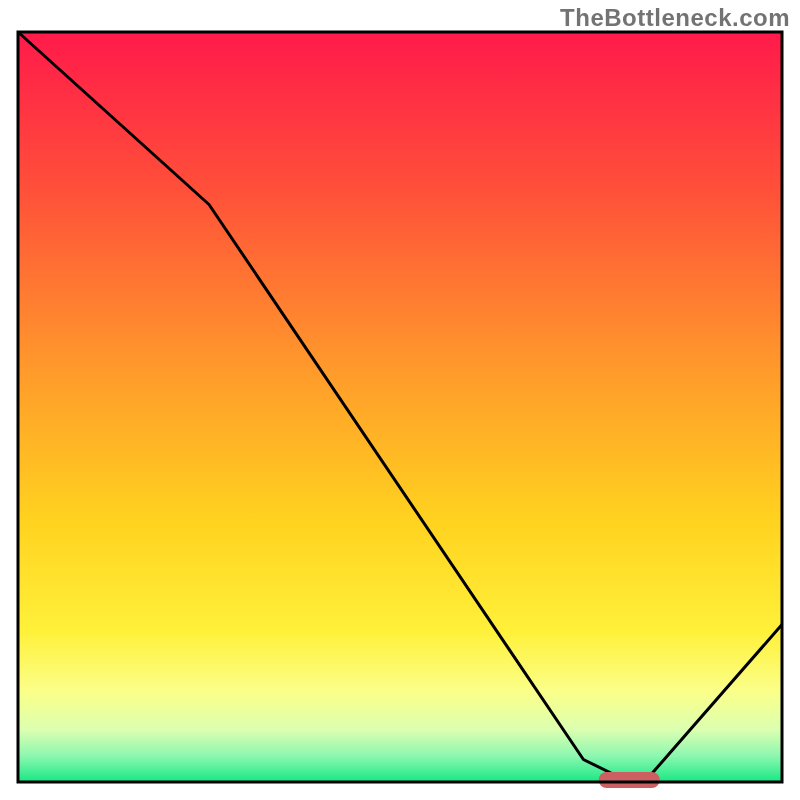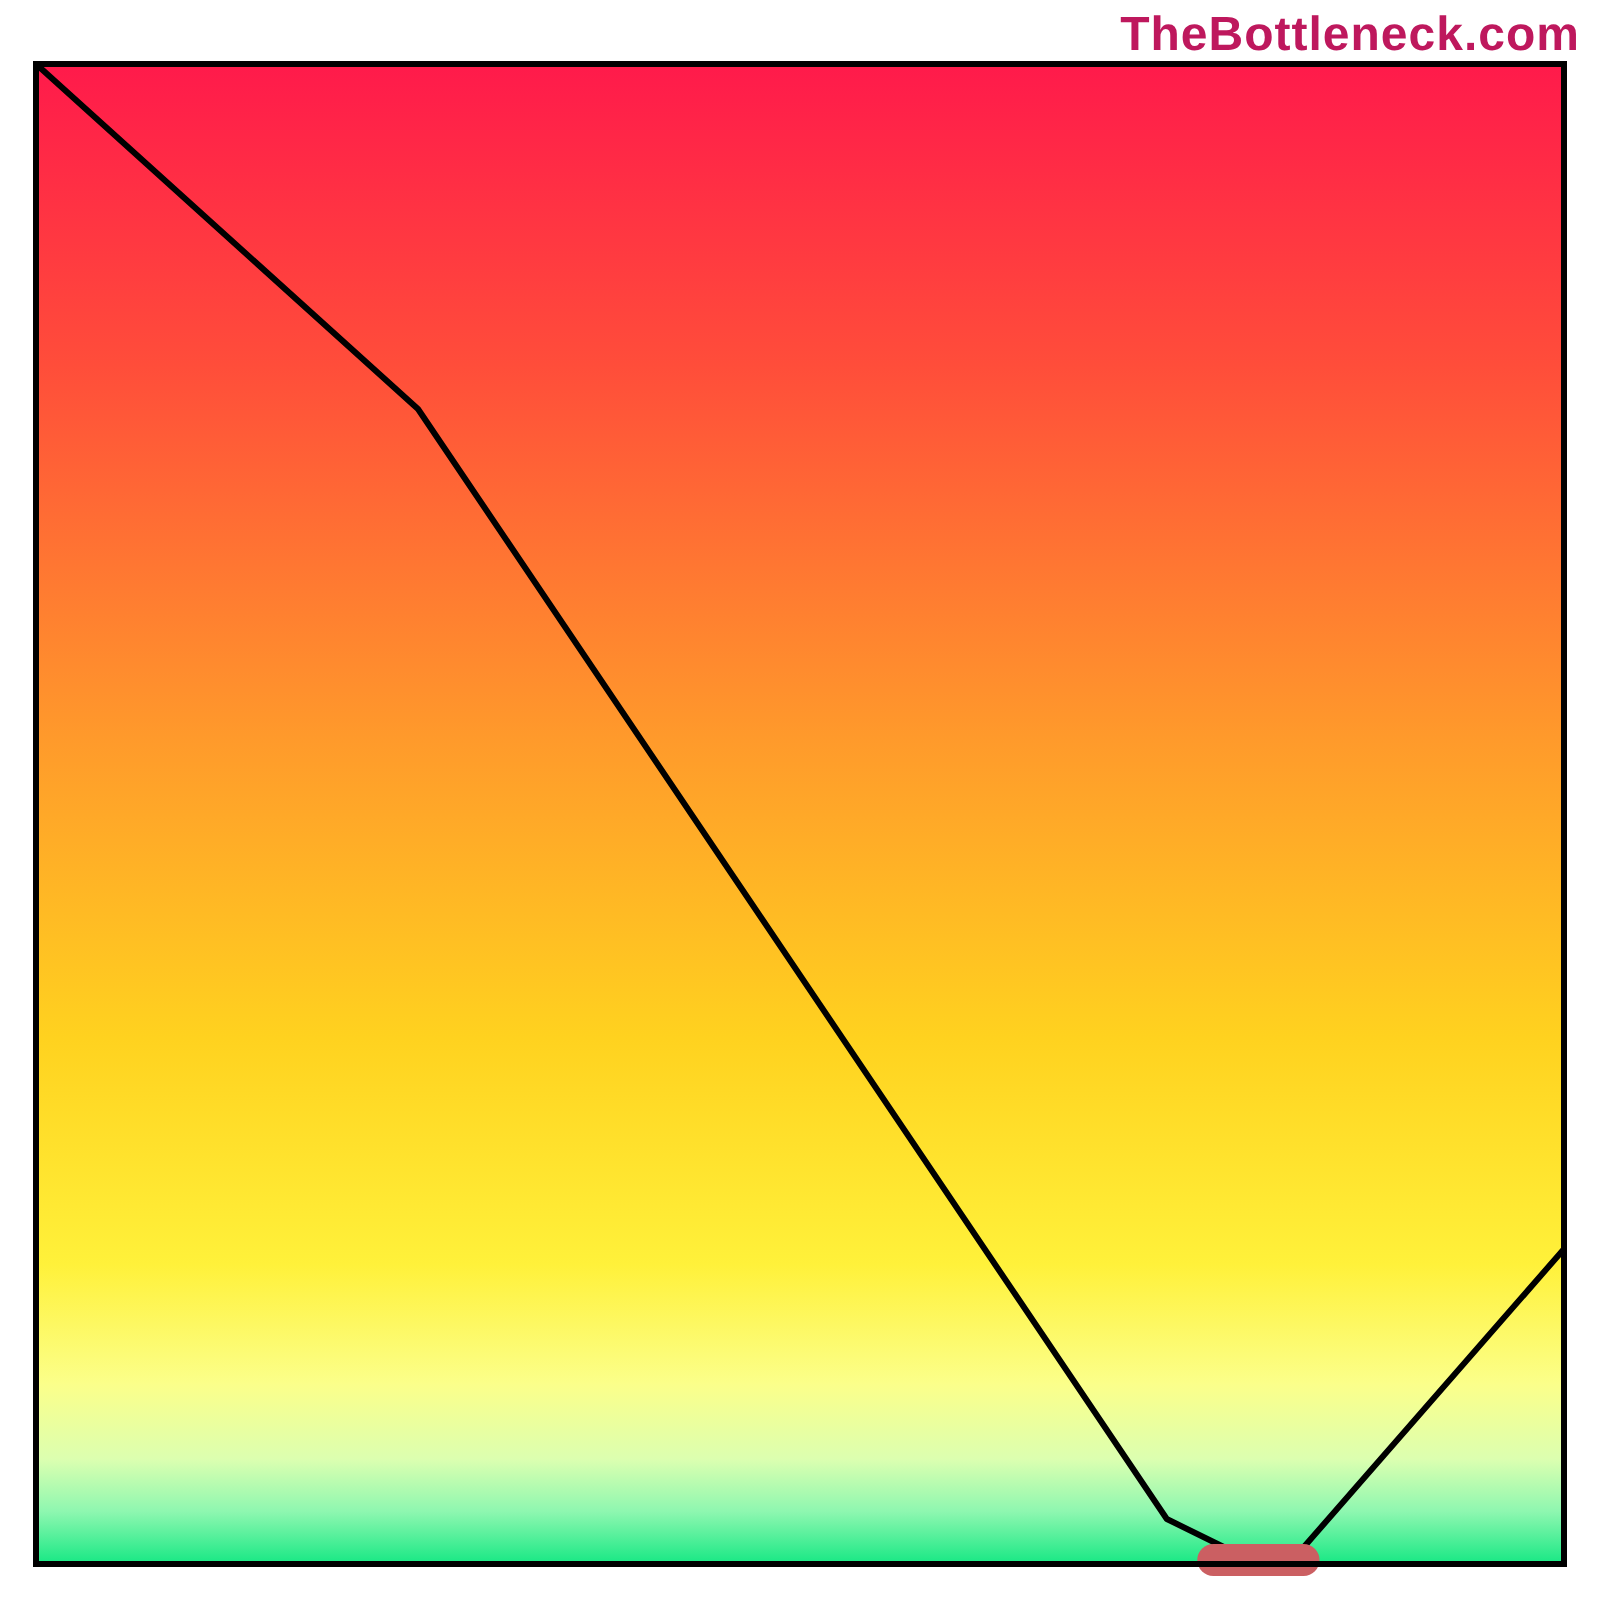--- a/index.html
+++ b/index.html
@@ -15,21 +15,21 @@
     position: relative;
     width: 800px;
     height: 800px;
   }
   .watermark {
     position: absolute;
     top: 4px;
     right: 10px;
     font-size: 24px;
     font-weight: bold;
-    color: #be185d;
+    color: #737373;
     letter-spacing: 0.5px;
   }
   svg {
     display: block;
   }
 </style>
 </head>
 <body>
 
 <div class="stage">

